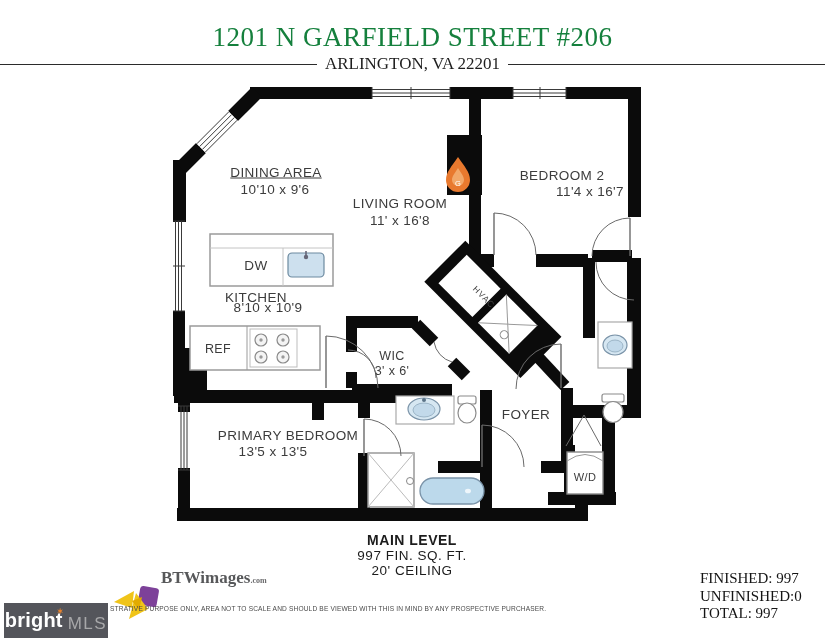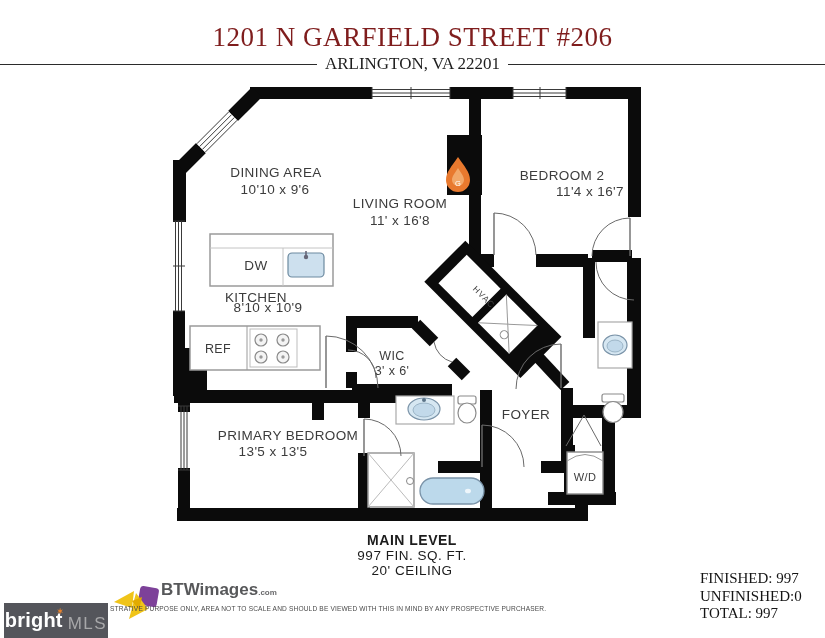--- a/index.html
+++ b/index.html
@@ -1,41 +1,41 @@
 <!DOCTYPE html>
 <html><head>
 <meta charset="utf-8">
 <style>
   html,body{margin:0;padding:0;background:#fff;}
   #page{position:relative;width:825px;height:638px;background:#fff;overflow:hidden;
         font-family:"Liberation Sans",sans-serif;}
   
   .title{position:absolute;top:22px;left:0;width:100%;text-align:center;
-         font-family:"Liberation Serif",serif;font-size:27px;color:#7f1d1d;letter-spacing:.5px;}
+         font-family:"Liberation Serif",serif;font-size:27px;color:#15803d;letter-spacing:.5px;}
   .subtitle-row{position:absolute;top:54px;left:0;width:100%;display:flex;align-items:center;}
   .subtitle-row .rule{flex:1;height:0;border-top:1.5px solid #2b2b2b;}
   .subtitle-row .sub{padding:0 8px;font-family:"Liberation Serif",serif;font-size:17px;color:#1e1e1e;}
   
   #plan-svg{position:absolute;left:0;top:0;}
   
   .lbl{position:absolute;transform:translate(-50%,-50%);color:#3c3c3c;
        font-size:13.5px;letter-spacing:.4px;white-space:nowrap;}
   .lbl.small{font-size:12.5px;}
   .lbl.tiny{font-size:11px;}
   .lbl.hvac{font-size:8.5px;letter-spacing:1px;transform:translate(-50%,-50%) rotate(45deg);color:#444;}
   
   .level{position:absolute;left:412px;transform:translateX(-50%);text-align:center;color:#1c1c1c;white-space:nowrap;}
   .level-name{top:532px;font-weight:bold;font-size:14px;letter-spacing:.5px;}
   .level-area{top:548px;font-size:13.5px;letter-spacing:.5px;}
   .level-ceiling{top:563px;font-size:13.5px;letter-spacing:.5px;}
   
   .totals{position:absolute;left:700px;top:570px;font-family:"Liberation Serif",serif;
           font-size:15px;color:#141414;line-height:17.5px;white-space:nowrap;}
   
-  .btw-text{position:absolute;left:161px;top:580px;font-size:17px;font-weight:bold;color:#57585a;white-space:nowrap;}
+  .btw-text{position:absolute;left:161px;top:568px;font-size:17px;font-weight:bold;color:#57585a;white-space:nowrap;font-family:Liberation Serif, serif;}
   .btw-text .dotcom{font-size:8px;font-weight:bold;color:#6a6a6c;}
   .disclaimer{position:absolute;left:110px;top:605px;font-size:6.6px;color:#4a4a4a;white-space:nowrap;letter-spacing:.15px;}
   .mls-box{position:absolute;left:4px;top:603px;width:104px;height:35px;background:#54555b;
            display:flex;align-items:center;justify-content:center;}
   .mls-primary{color:#fff;font-size:20px;font-weight:bold;letter-spacing:.2px;position:relative;}
   .mls-primary .spark{position:absolute;top:-2px;right:-1px;font-size:8px;color:#e8832e;}
   .mls-secondary{color:#a7a7a9;font-size:17px;letter-spacing:1.5px;margin-left:5px;margin-top:6px;}
   .butterfly{position:absolute;left:112px;top:585px;}
 </style>
 </head>
@@ -237,21 +237,21 @@
       <polyline points="566,446 584,415 601,446"></polyline>
     </g>
 
     <g>
       <path d="M 458 157 C 452 166 446 172 446 180 A 12 12 0 0 0 470 180 C 470 172 464 166 458 157 Z" fill="#e8792e"></path>
       <path d="M 458 168 C 455 173 452 176 452 180 A 6 6 0 0 0 464 180 C 464 176 461 173 458 168 Z" fill="#f2a869"></path>
       <text x="458" y="186" text-anchor="middle" font-size="7.5" font-family="Liberation Sans, sans-serif" fill="#ffffff">G</text>
     </g>
   </svg>
 
-  <div class="lbl" style="left:276px;top:172px;">DINING AREA</div>
+  <div class="lbl" style="left:276px;top:172px;text-decoration:underline;">DINING AREA</div>
   <div class="lbl" style="left:275px;top:189px;">10'10 x 9'6</div>
   <div class="lbl" style="left:400px;top:203px;">LIVING ROOM</div>
   <div class="lbl" style="left:400px;top:220px;">11' x 16'8</div>
   <div class="lbl" style="left:562px;top:175px;">BEDROOM 2</div>
   <div class="lbl" style="left:562px;top:191px;margin-left:28px;">11'4 x 16'7</div>
   <div class="lbl" style="left:256px;top:291px;margin-top:6px;">KITCHEN</div>
   <div class="lbl" style="left:268px;top:307px;">8'10 x 10'9</div>
   <div class="lbl small" style="left:392px;top:356px;">WIC</div>
   <div class="lbl small" style="left:392px;top:371px;">3' x 6'</div>
   <div class="lbl" style="left:272px;top:435px;padding-left:32px;">PRIMARY BEDROOM</div>

